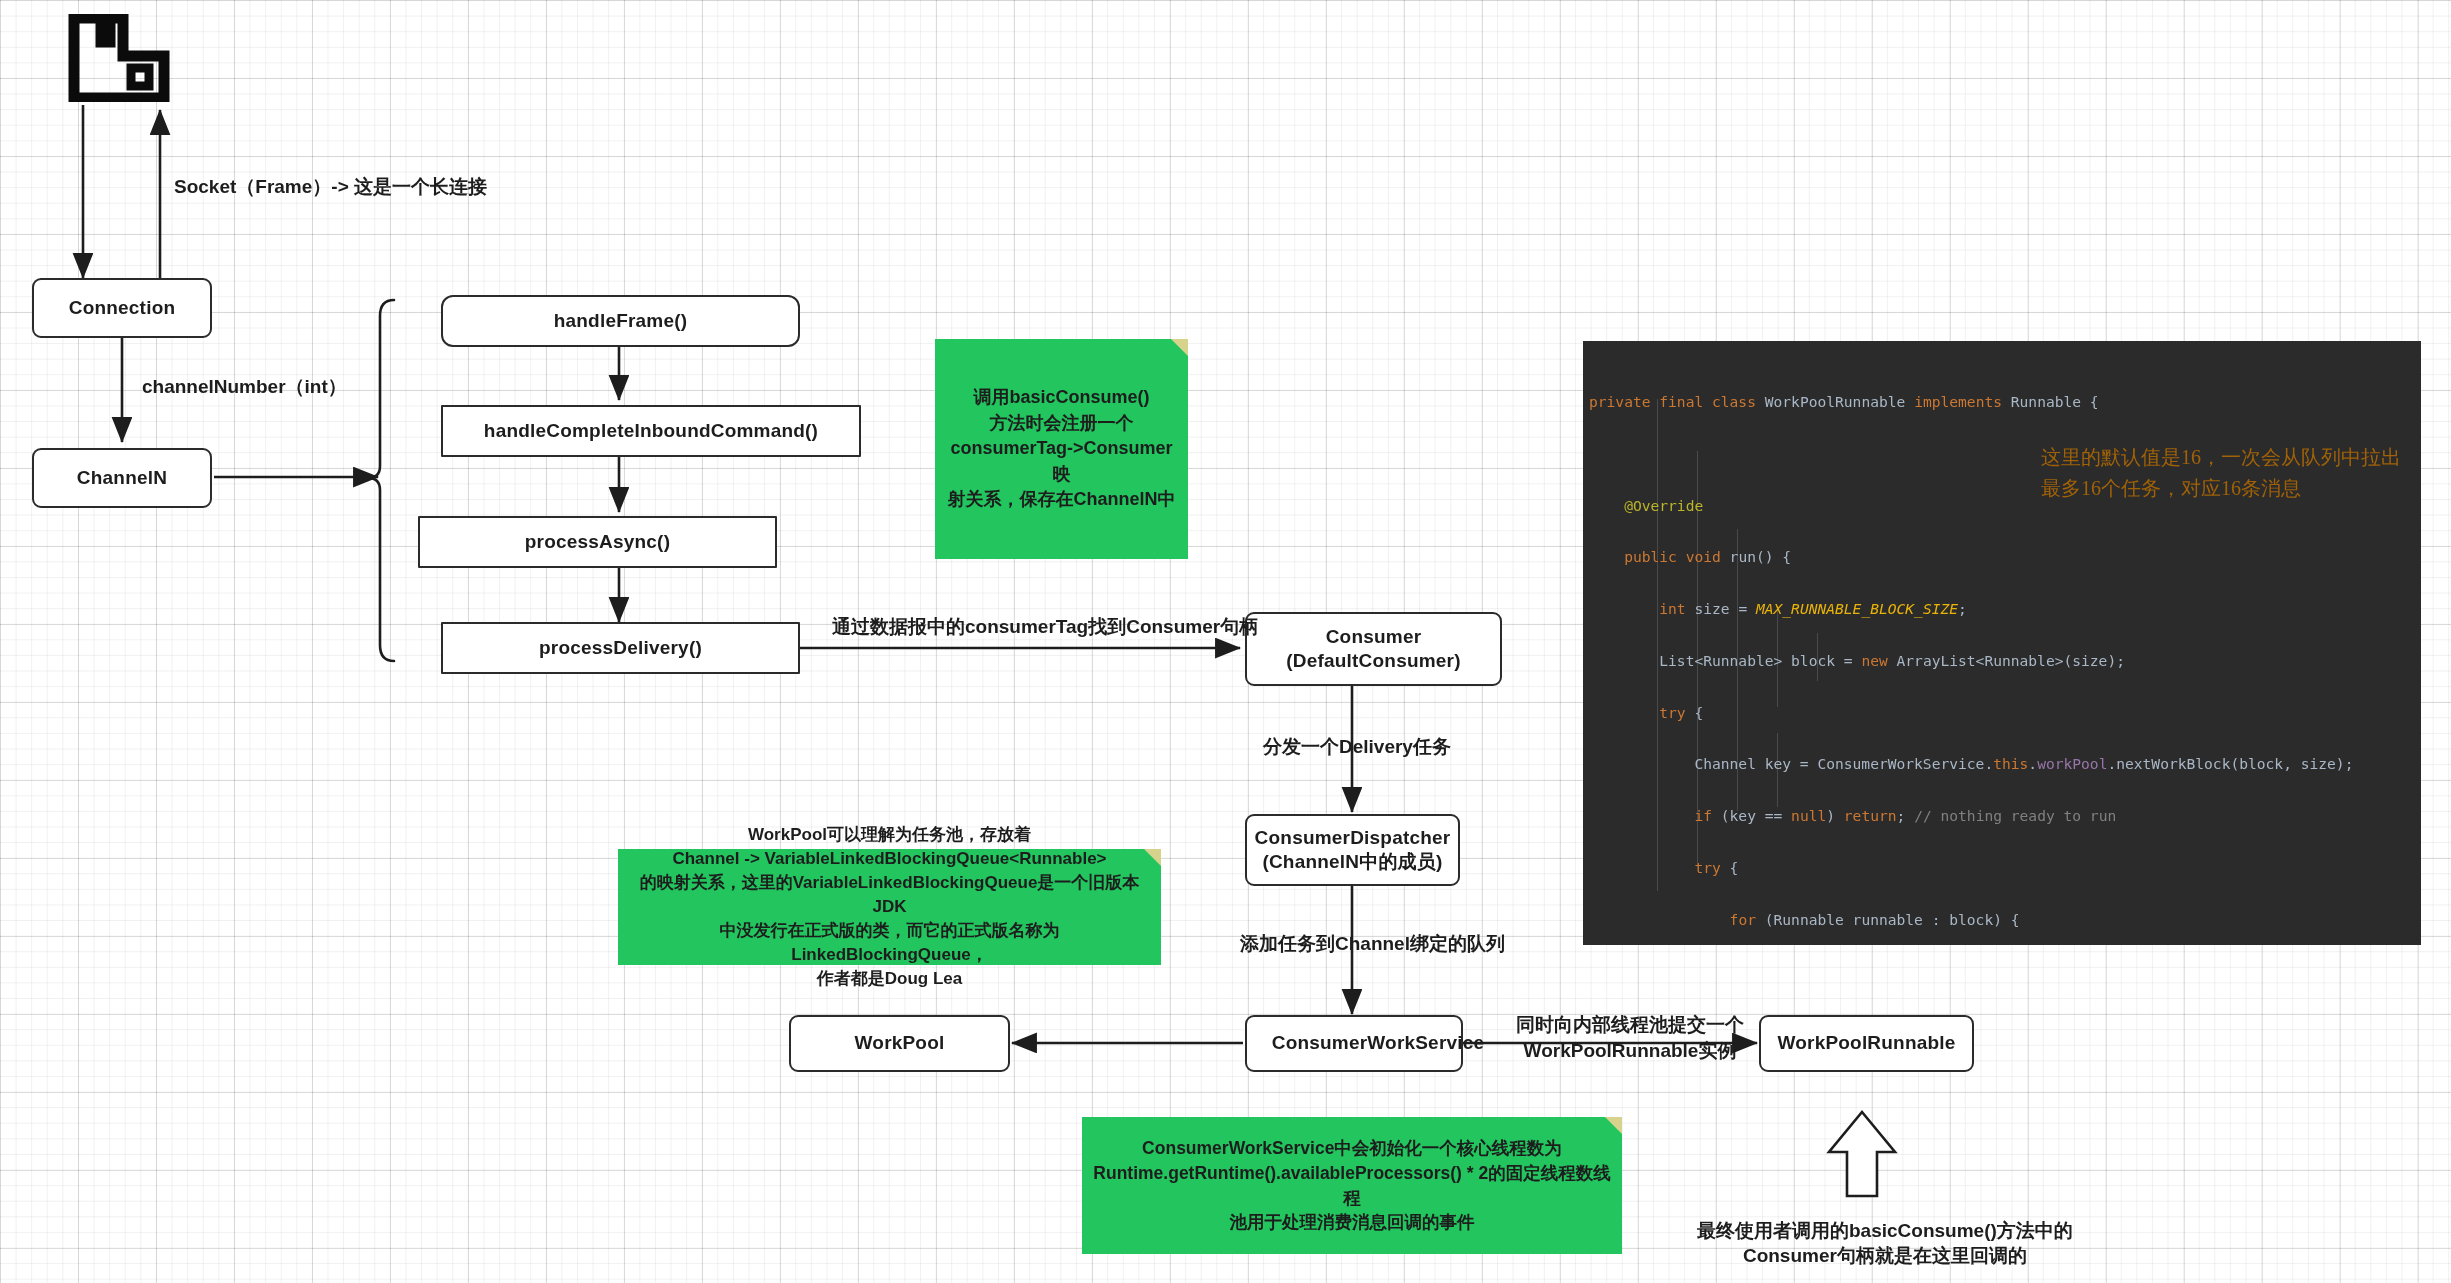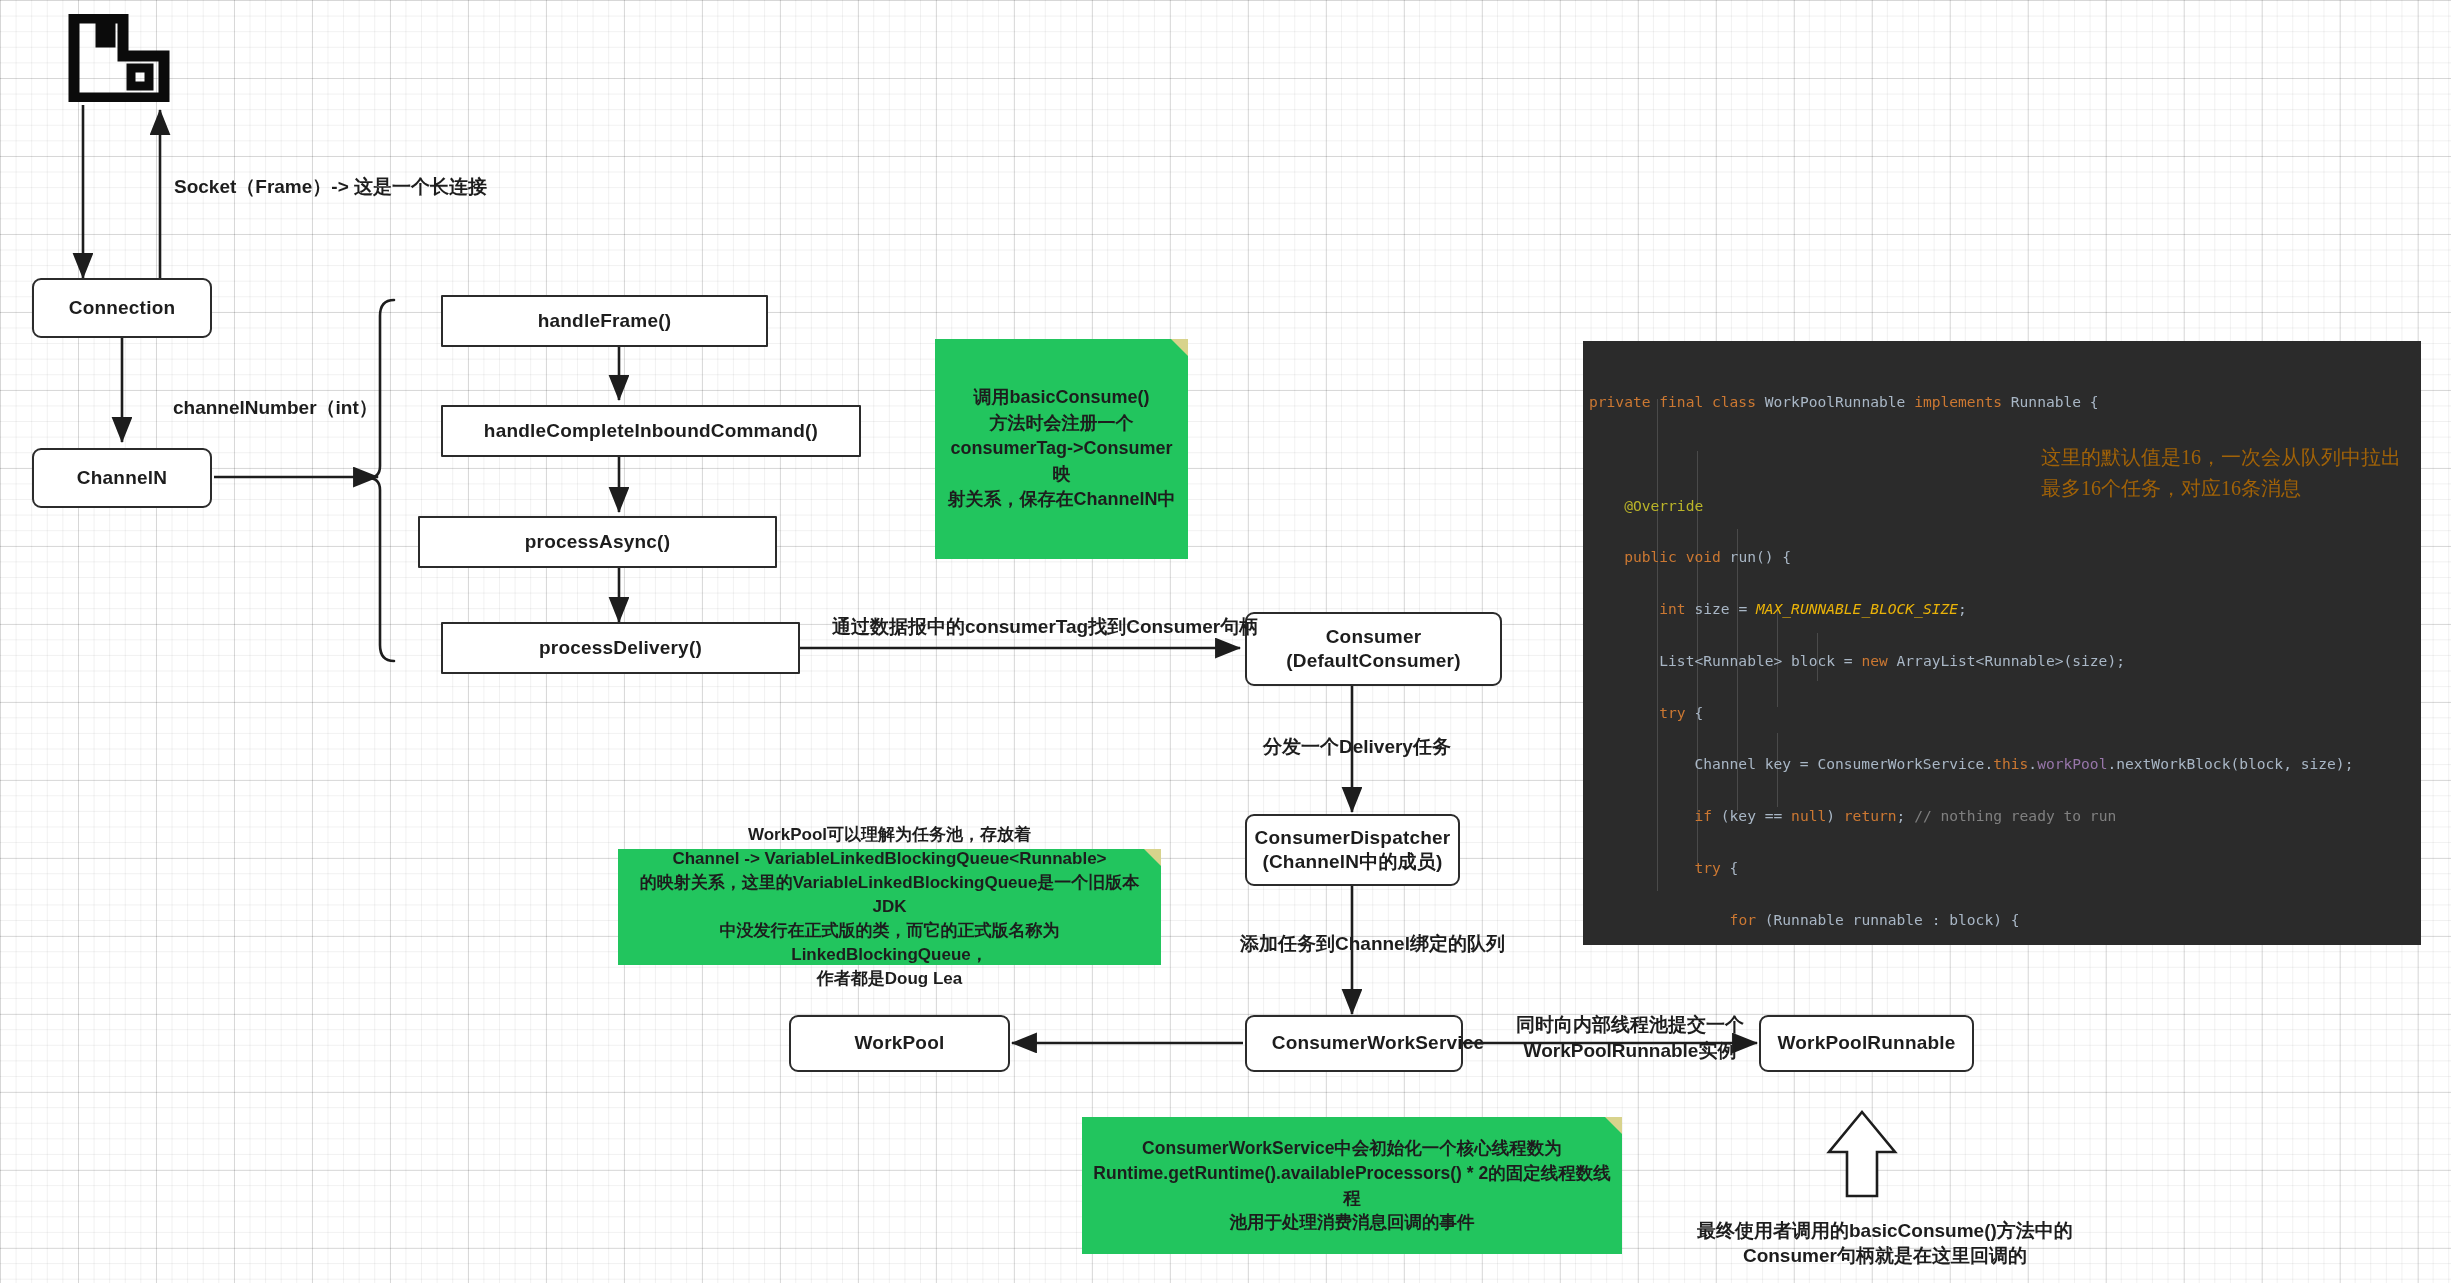--- a/index.html
+++ b/index.html
@@ -158,21 +158,21 @@
   </svg>
 
   <div class="node rounded" style="left:32px;top:278px;width:180px;height:60px;font-size:19px;">
     <span>Connection</span>
   </div>
 
   <div class="node rounded" style="left:32px;top:448px;width:180px;height:60px;font-size:19px;">
     <span>ChannelN</span>
   </div>
 
-  <div class="node sq" style="left:441px;top:295px;width:327px;height:52px;font-size:19px;">
+  <div class="node sq" style="left:441px;top:295px;width:359px;height:52px;font-size:19px;border-radius:12px;">
     <span>handleFrame()</span>
   </div>
 
   <div class="node sq" style="left:441px;top:405px;width:420px;height:52px;font-size:19px;">
     <span>handleCompleteInboundCommand()</span>
   </div>
 
   <div class="node sq" style="left:418px;top:516px;width:359px;height:52px;font-size:19px;">
     <span>processAsync()</span>
   </div>
@@ -200,21 +200,21 @@
   </div>
 
   <div class="node rounded" style="left:1759px;top:1015px;width:215px;height:57px;font-size:19px;">
     <span>WorkPoolRunnable</span>
   </div>
 
   <div class="elabel" style="left:174px;top:175px;font-size:19px;">
     <span>Socket（Frame）-&gt; 这是一个长连接</span>
   </div>
 
-  <div class="elabel" style="left:142px;top:396px;font-size:19px;margin-left:31px;">
+  <div class="elabel" style="left:142px;top:375px;font-size:19px;">
     <span>channelNumber（int）</span>
   </div>
 
   <div class="elabel" style="left:832px;top:615px;font-size:19px;">
     <span>通过数据报中的consumerTag找到Consumer句柄</span>
   </div>
 
   <div class="elabel" style="left:1263px;top:735px;font-size:19px;">
     <span>分发一个Delivery任务</span>
   </div>

